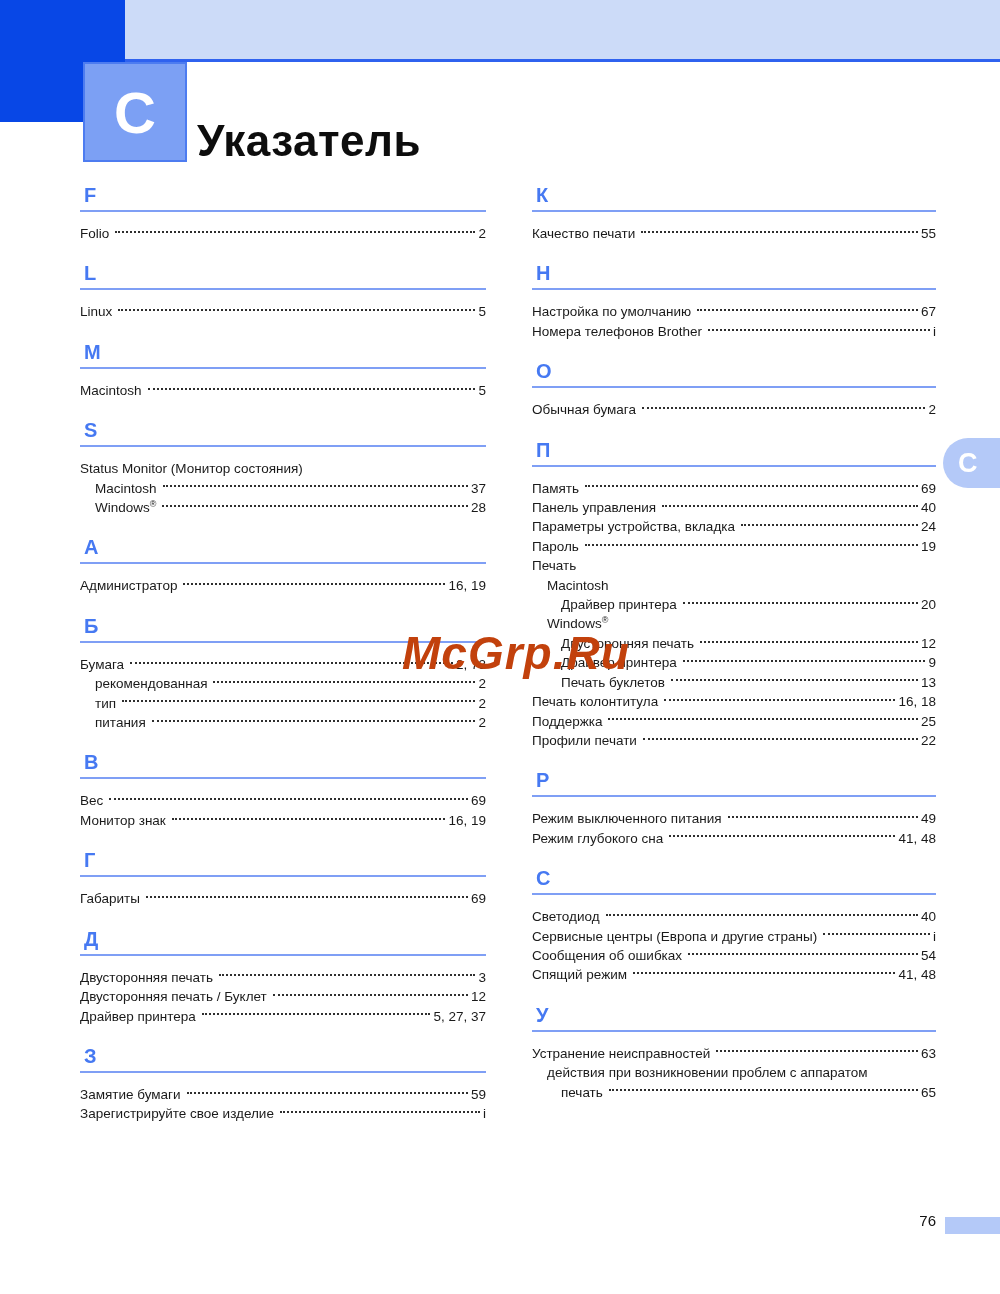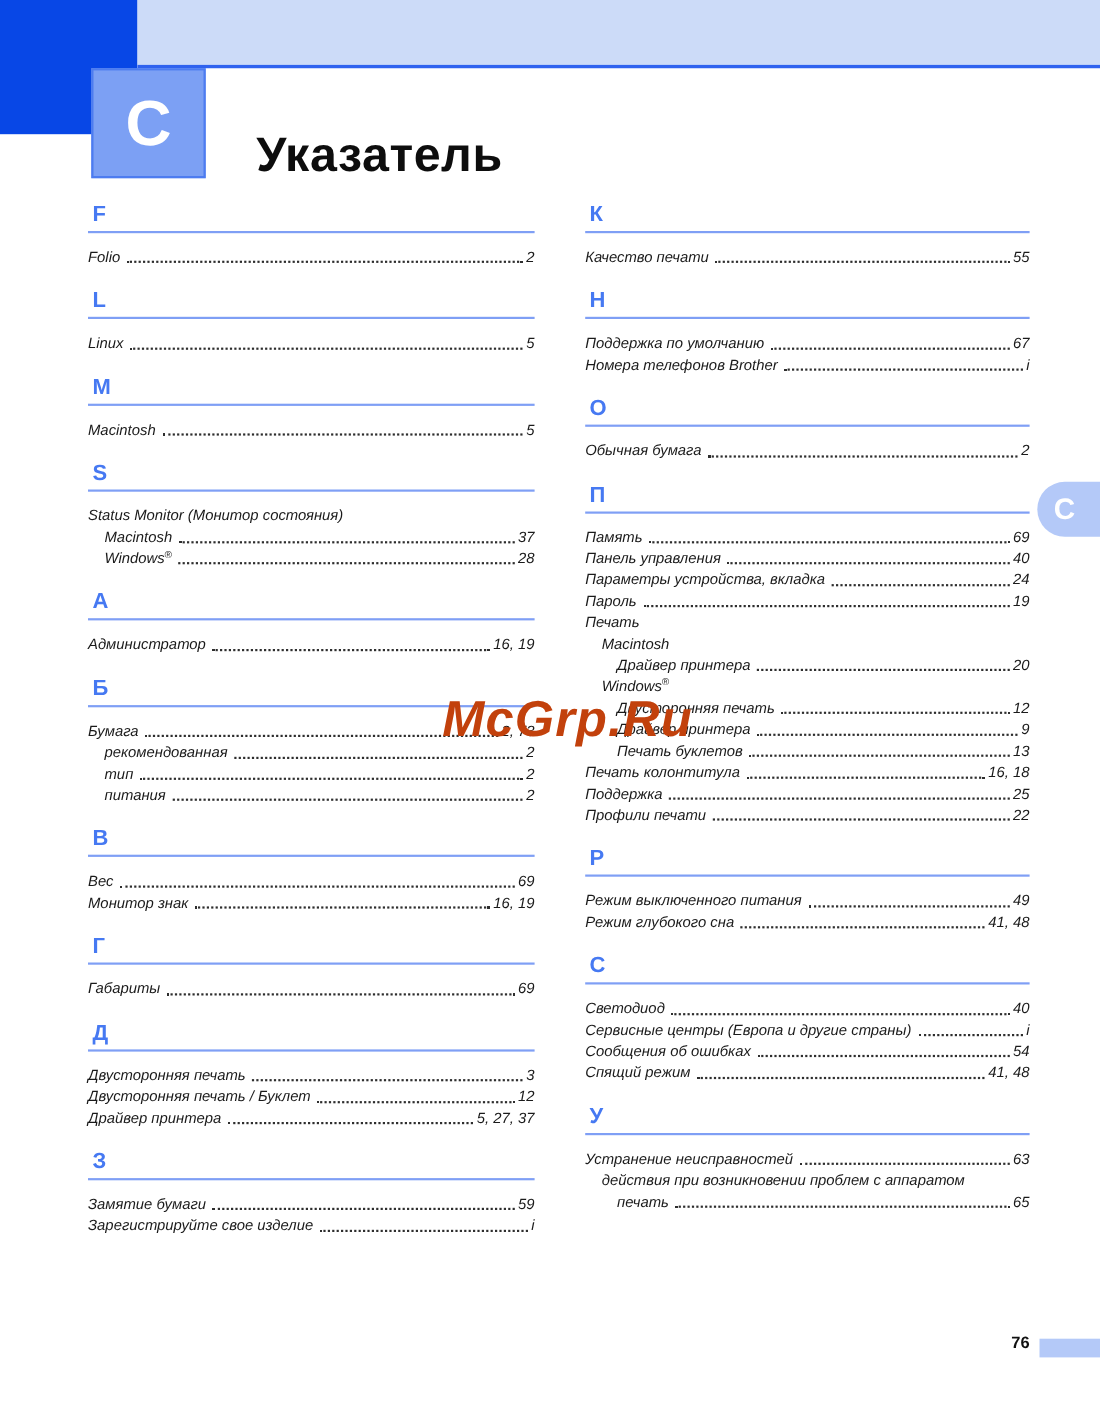--- a/index.html
+++ b/index.html
@@ -9,39 +9,39 @@
     overflow:hidden;
   }
   
   .corner{position:absolute;left:0;top:0;width:125px;height:122px;background:#0847e6;}
   .band{position:absolute;left:125px;top:0;width:875px;height:59px;background:#ccdbf8;border-bottom:3px solid #2f62ef;}
   .chapter-box{
     position:absolute;left:83px;top:62px;width:104px;height:100px;box-sizing:border-box;
     background:#7ca0f4;border:2px solid #4d7cf0;display:flex;align-items:center;justify-content:center;
     color:#ffffff;font-size:58px;font-weight:bold;
   }
-  .page-title{position:absolute;left:197px;top:87px;font-size:44px;font-weight:bold;color:#0d0d0d;letter-spacing:0.5px;margin-left:36px;}
+  .page-title{position:absolute;left:197px;top:87px;font-size:44px;font-weight:bold;color:#0d0d0d;letter-spacing:0.5px;}
   
   .side-tab{
     position:absolute;right:0;top:438px;width:57px;height:50px;box-sizing:border-box;
     background:#b4c9f8;border-radius:25px 0 0 25px;color:#ffffff;font-weight:bold;font-size:27px;
     display:flex;align-items:center;padding-left:15px;
   }
-  .footer-page{position:absolute;top:1212px;right:64px;font-size:15px;font-weight:bold;color:#111;}
+  .footer-page{position:absolute;top:1212px;right:64px;font-size:15px;font-weight:normal;color:#111;}
   .footer-bar{position:absolute;top:1217px;right:0;width:55px;height:17px;background:#b4c9f8;}
   
   .col{position:absolute;top:185px;}
   .col-left{left:80px;width:406px;}
   .col-right{left:532px;width:404px;}
   .section{margin-bottom:20px;}
   .section h2{
     margin:0 0 12px 0;padding:0 0 5px 4px;font-size:20px;line-height:20px;font-weight:bold;
     color:#4679f2;border-bottom:2px solid #7f9ff5;
   }
-  .entry{display:flex;align-items:flex-end;font-size:13.5px;line-height:19.4px;white-space:nowrap;font-style:italic;}
+  .entry{display:flex;align-items:center;font-size:13.5px;line-height:19.4px;white-space:nowrap;}
   .entry.wrap{white-space:normal;}
   .entry .label{}
   .entry sup{font-size:9px;vertical-align:5px;line-height:0;}
   .entry .leader{flex:1 1 auto;min-width:10px;border-bottom:2px dotted #2e2e2e;margin:0 3px 4px 6px;}
   .entry .page{flex:0 0 auto;}
   .ind1{padding-left:15px;}
   .ind2{padding-left:29px;}
   
   .watermark{
     position:absolute;left:402px;top:626px;font-size:46px;font-weight:bold;font-style:italic;
@@ -188,21 +188,21 @@
       <h2>К</h2>
       <div class="entry">
         <span class="label">Качество печати</span>
         <span class="leader"></span>
         <span class="page">55</span>
       </div>
     </div>
     <div class="section">
       <h2>Н</h2>
       <div class="entry">
-        <span class="label">Поддержка по умолчанию</span>
+        <span class="label">Настройка по умолчанию</span>
         <span class="leader"></span>
         <span class="page">67</span>
       </div>
       <div class="entry">
         <span class="label">Номера телефонов Brother</span>
         <span class="leader"></span>
         <span class="page">i</span>
       </div>
     </div>
     <div class="section">

